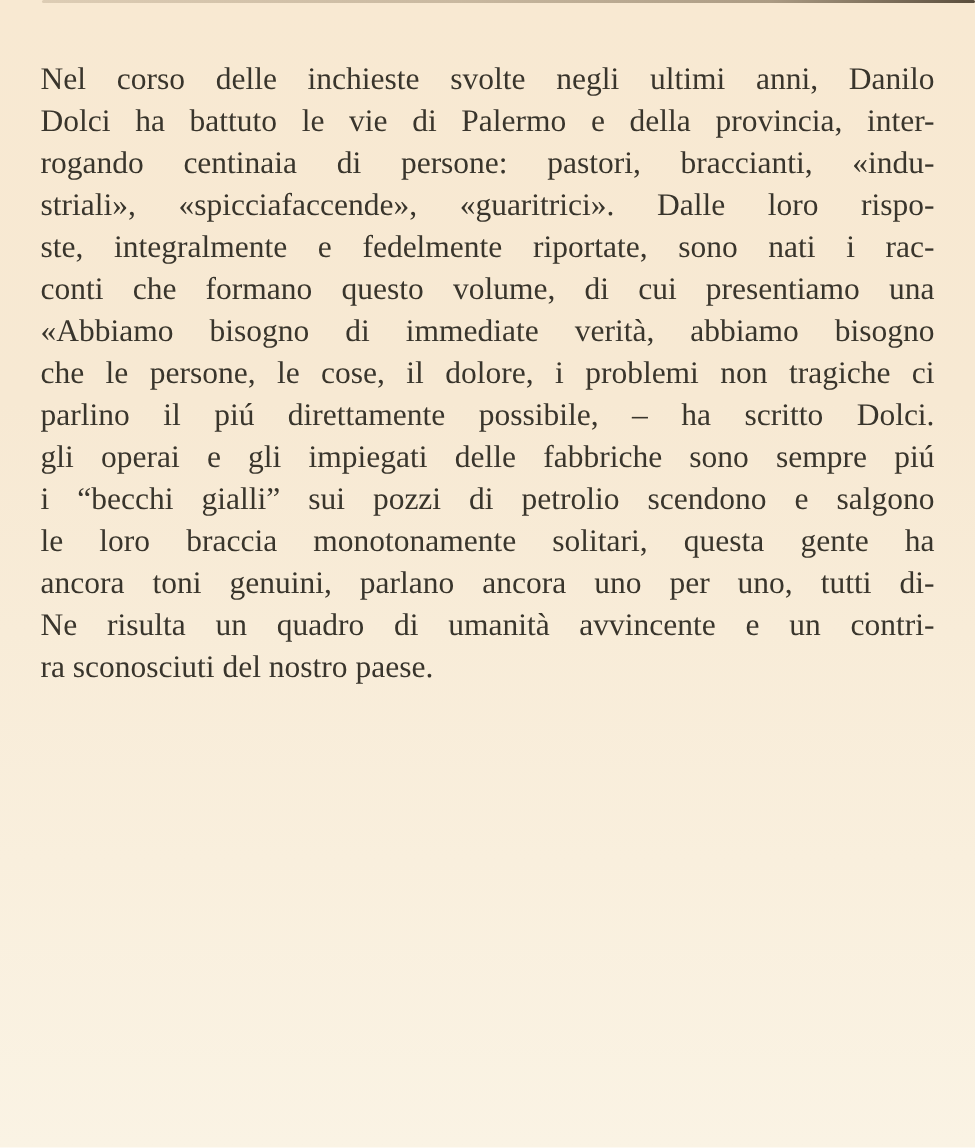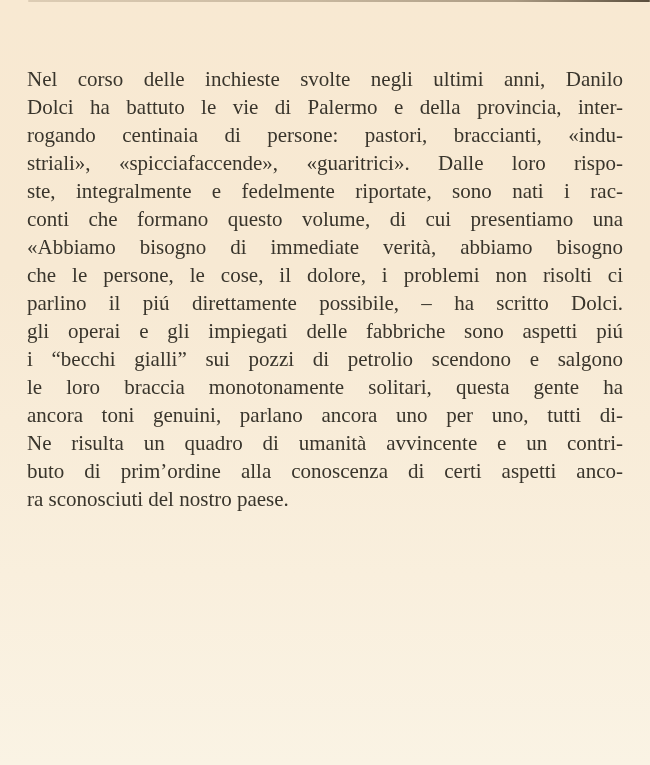--- a/index.html
+++ b/index.html
@@ -26,21 +26,21 @@
     height: 2px;
     background: linear-gradient(to right,
       rgba(125,104,76,0.22) 0%,
       rgba(112,93,66,0.35) 45%,
       rgba(95,78,54,0.5) 78%,
       rgba(62,50,34,0.85) 100%);
     border-radius: 1px;
   }
   .text-block {
     position: absolute;
-    top: 65px;
+    top: 38px;
     left: 27px;
     width: 596px;
     color: #39352c;
     font-size: 21px;
     line-height: 28px;
   }
   .line {
     text-align: justify;
     text-align-last: justify;
     -moz-text-align-last: justify;
@@ -58,23 +58,22 @@
   <div class="top-edge"></div>
 
   <div class="text-block">
     <div class="line">Nel corso delle inchieste svolte negli ultimi anni, Danilo</div>
     <div class="line">Dolci ha battuto le vie di Palermo e della provincia, inter-</div>
     <div class="line">rogando centinaia di persone: pastori, braccianti, «indu-</div>
     <div class="line">striali», «spicciafaccende», «guaritrici». Dalle loro rispo-</div>
     <div class="line">ste, integralmente e fedelmente riportate, sono nati i rac-</div>
     <div class="line">conti che formano questo volume, di cui presentiamo una</div>
     <div class="line">«Abbiamo bisogno di immediate verità, abbiamo bisogno</div>
-    <div class="line">che le persone, le cose, il dolore, i problemi non risolti ci</div>
+    <div class="line">che le persone, le cose, il dolore, i problemi non tragiche ci</div>
     <div class="line">parlino il piú direttamente possibile, – ha scritto Dolci.</div>
-    <div class="line">gli operai e gli impiegati delle fabbriche sono aspetti piú</div>
+    <div class="line">gli operai e gli impiegati delle fabbriche sono sempre piú</div>
     <div class="line">i “becchi gialli” sui pozzi di petrolio scendono e salgono</div>
     <div class="line">le loro braccia monotonamente solitari, questa gente ha</div>
     <div class="line">ancora toni genuini, parlano ancora uno per uno, tutti di-</div>
     <div class="line">Ne risulta un quadro di umanità avvincente e un contri-</div>
-    <div class="line">buto di prim’ordine alla conoscenza di certi aspetti anco-</div>
     <div class="line para-end">ra sconosciuti del nostro paese.</div>
   </div>
 </div>
 
 </body></html>

